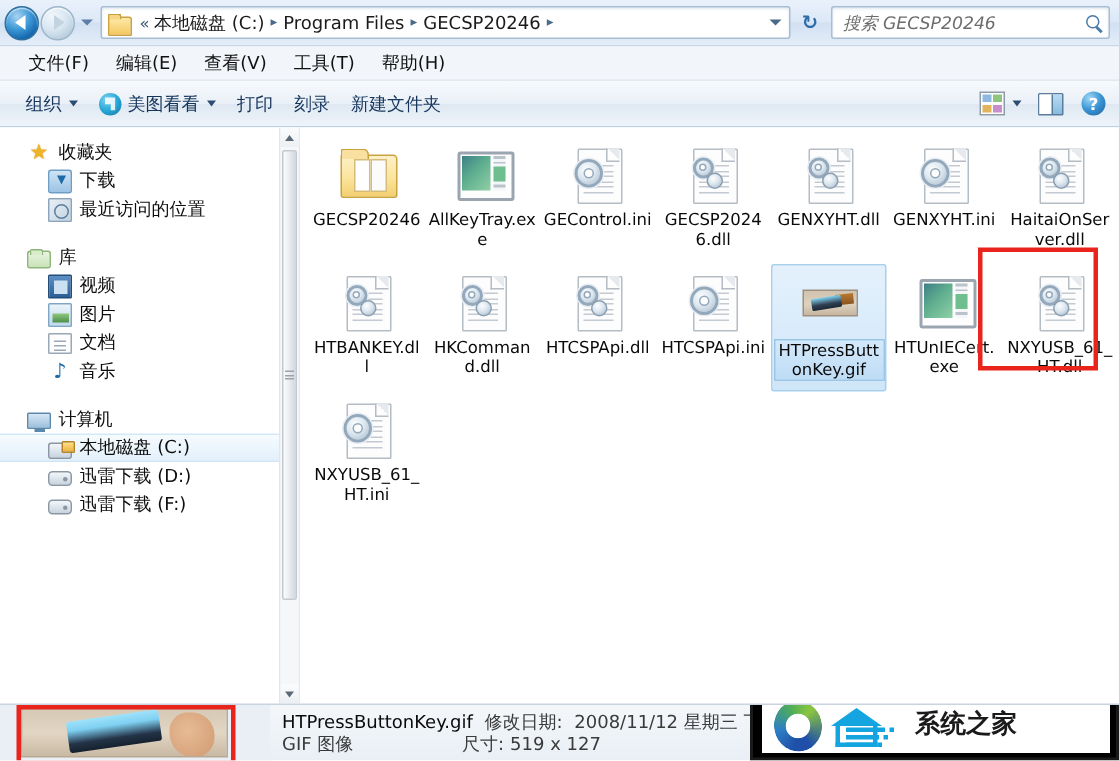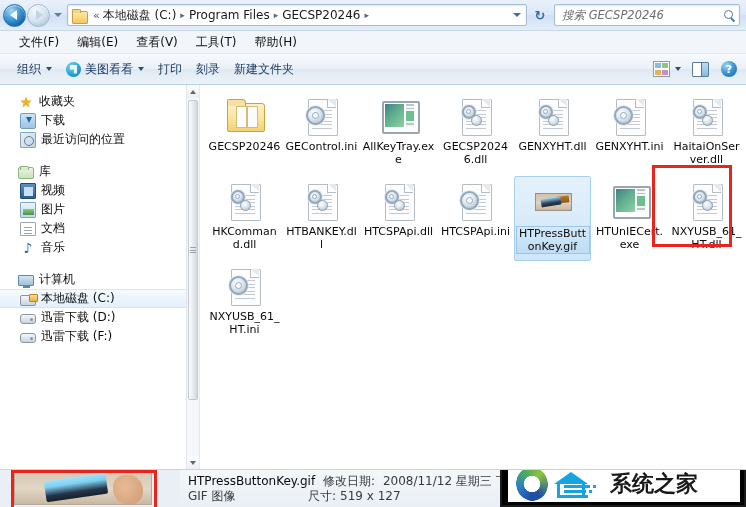--- a/index.html
+++ b/index.html
@@ -315,21 +315,21 @@
   .nav-group { margin-bottom: 2px; }
   .nav-row {
     height: 19px;
     display: flex;
     align-items: center;
     padding-left: 18px;
     font-size: 12px;
     color: #0d0d0d;
     white-space: nowrap;
   }
-  .nav-row.child { padding-left: 20px; }
+  .nav-row.child { padding-left: 32px; }
   .nav-row.sel {
     background: linear-gradient(to bottom,#f6fbfe,#e2f0fb);
     border-top: 1px solid #d4e8f7;
     border-bottom: 1px solid #cfe4f5;
   }
   .nav-gap { height: 11px; }
   .nav-ico {
     width: 16px; height: 16px;
     margin-right: 5px;
     flex: none;
@@ -838,21 +838,21 @@
   .wm-logo .l1 { left: 10px; top: 18px; width: 26px; }
   .wm-logo .l2 { left: 10px; top: 23px; width: 22px; }
   .wm-logo .l3 { left: 10px; top: 28px; width: 18px; }
   .wm-logo .d1, .wm-logo .d2, .wm-logo .d3 {
     position: absolute; background:#14a5e0; width:3px; height:3px;
   }
   .wm-logo .d1 { left: 39px; top: 18px; }
   .wm-logo .d2 { left: 35px; top: 23px; }
   .wm-logo .d3 { left: 31px; top: 28px; }
   .wm-text {
-    font-size: 22px;
+    font-size: 17px;
     font-weight: bold;
     color: #1a1a1a;
     letter-spacing: 0px;
     line-height: 1;
     white-space: nowrap;
   }
 </style>
 </head>
 <body>
 
@@ -1031,165 +1031,165 @@
       <div class="files-grid">
 
         <div class="file-cell">
           <span class="fico ico-folder">
               <i class="fpage"></i>
               <i class="fpage2"></i>
             </span>
           <span class="fname">GECSP20246</span>
         </div>
         <div class="file-cell">
+          <span class="fico ico-app">
+              <i class="scr"></i>
+              <i class="bars">
+                <i></i>
+                <i></i>
+                <i class="g"></i>
+                <i></i>
+              </i>
+            </span>
+          <span class="fname">AllKeyTray.exe</span>
+        </div>
+        <div class="file-cell">
           <span class="fico page-base">
               <i class="lines">
                 <i></i>
                 <i></i>
                 <i></i>
                 <i></i>
                 <i></i>
                 <i></i>
               </i>
               <i class="gear">
                 <i class="ring"></i>
                 <i class="hole"></i>
               </i>
             </span>
           <span class="fname">GEControl.ini</span>
         </div>
         <div class="file-cell">
-          <span class="fico ico-app">
-              <i class="scr"></i>
-              <i class="bars">
-                <i></i>
-                <i></i>
-                <i class="g"></i>
-                <i></i>
-              </i>
-            </span>
-          <span class="fname">AllKeyTray.exe</span>
+          <span class="fico page-base">
+              <i class="lines">
+                <i></i>
+                <i></i>
+                <i></i>
+                <i></i>
+                <i></i>
+                <i></i>
+              </i>
+              <i class="gear" style="width:14px;height:14px;left:7px;top:10px;">
+                <i class="ring" style="width:14px;height:14px;"></i>
+                <i class="hole" style="left:4px;top:4px;width:5px;height:5px;"></i>
+              </i>
+              <i class="gear2">
+                <i class="ring"></i>
+              </i>
+            </span>
+          <span class="fname">GECSP20246.dll</span>
         </div>
         <div class="file-cell">
           <span class="fico page-base">
               <i class="lines">
                 <i></i>
                 <i></i>
                 <i></i>
                 <i></i>
                 <i></i>
                 <i></i>
               </i>
               <i class="gear" style="width:14px;height:14px;left:7px;top:10px;">
                 <i class="ring" style="width:14px;height:14px;"></i>
                 <i class="hole" style="left:4px;top:4px;width:5px;height:5px;"></i>
               </i>
               <i class="gear2">
                 <i class="ring"></i>
               </i>
             </span>
-          <span class="fname">GECSP20246.dll</span>
+          <span class="fname">GENXYHT.dll</span>
         </div>
         <div class="file-cell">
           <span class="fico page-base">
               <i class="lines">
                 <i></i>
                 <i></i>
                 <i></i>
                 <i></i>
                 <i></i>
                 <i></i>
               </i>
+              <i class="gear">
+                <i class="ring"></i>
+                <i class="hole"></i>
+              </i>
+            </span>
+          <span class="fname">GENXYHT.ini</span>
+        </div>
+
+        <div class="file-cell">
+          <span class="fico page-base">
+              <i class="lines">
+                <i></i>
+                <i></i>
+                <i></i>
+                <i></i>
+                <i></i>
+                <i></i>
+              </i>
               <i class="gear" style="width:14px;height:14px;left:7px;top:10px;">
                 <i class="ring" style="width:14px;height:14px;"></i>
                 <i class="hole" style="left:4px;top:4px;width:5px;height:5px;"></i>
               </i>
               <i class="gear2">
                 <i class="ring"></i>
               </i>
             </span>
-          <span class="fname">GENXYHT.dll</span>
+          <span class="fname">HaitaiOnServer.dll</span>
         </div>
         <div class="file-cell">
           <span class="fico page-base">
               <i class="lines">
                 <i></i>
                 <i></i>
                 <i></i>
                 <i></i>
                 <i></i>
                 <i></i>
               </i>
-              <i class="gear">
+              <i class="gear" style="width:14px;height:14px;left:7px;top:10px;">
+                <i class="ring" style="width:14px;height:14px;"></i>
+                <i class="hole" style="left:4px;top:4px;width:5px;height:5px;"></i>
+              </i>
+              <i class="gear2">
                 <i class="ring"></i>
-                <i class="hole"></i>
-              </i>
-            </span>
-          <span class="fname">GENXYHT.ini</span>
-        </div>
-
+              </i>
+            </span>
+          <span class="fname">HTBANKEY.dll</span>
+        </div>
         <div class="file-cell">
           <span class="fico page-base">
               <i class="lines">
                 <i></i>
                 <i></i>
                 <i></i>
                 <i></i>
                 <i></i>
                 <i></i>
               </i>
               <i class="gear" style="width:14px;height:14px;left:7px;top:10px;">
                 <i class="ring" style="width:14px;height:14px;"></i>
                 <i class="hole" style="left:4px;top:4px;width:5px;height:5px;"></i>
               </i>
               <i class="gear2">
                 <i class="ring"></i>
               </i>
             </span>
-          <span class="fname">HaitaiOnServer.dll</span>
-        </div>
-        <div class="file-cell">
-          <span class="fico page-base">
-              <i class="lines">
-                <i></i>
-                <i></i>
-                <i></i>
-                <i></i>
-                <i></i>
-                <i></i>
-              </i>
-              <i class="gear" style="width:14px;height:14px;left:7px;top:10px;">
-                <i class="ring" style="width:14px;height:14px;"></i>
-                <i class="hole" style="left:4px;top:4px;width:5px;height:5px;"></i>
-              </i>
-              <i class="gear2">
-                <i class="ring"></i>
-              </i>
-            </span>
           <span class="fname">HKCommand.dll</span>
-        </div>
-        <div class="file-cell">
-          <span class="fico page-base">
-              <i class="lines">
-                <i></i>
-                <i></i>
-                <i></i>
-                <i></i>
-                <i></i>
-                <i></i>
-              </i>
-              <i class="gear" style="width:14px;height:14px;left:7px;top:10px;">
-                <i class="ring" style="width:14px;height:14px;"></i>
-                <i class="hole" style="left:4px;top:4px;width:5px;height:5px;"></i>
-              </i>
-              <i class="gear2">
-                <i class="ring"></i>
-              </i>
-            </span>
-          <span class="fname">HTBANKEY.dll</span>
         </div>
         <div class="file-cell">
           <span class="fico page-base">
               <i class="lines">
                 <i></i>
                 <i></i>
                 <i></i>
                 <i></i>
                 <i></i>
                 <i></i>

